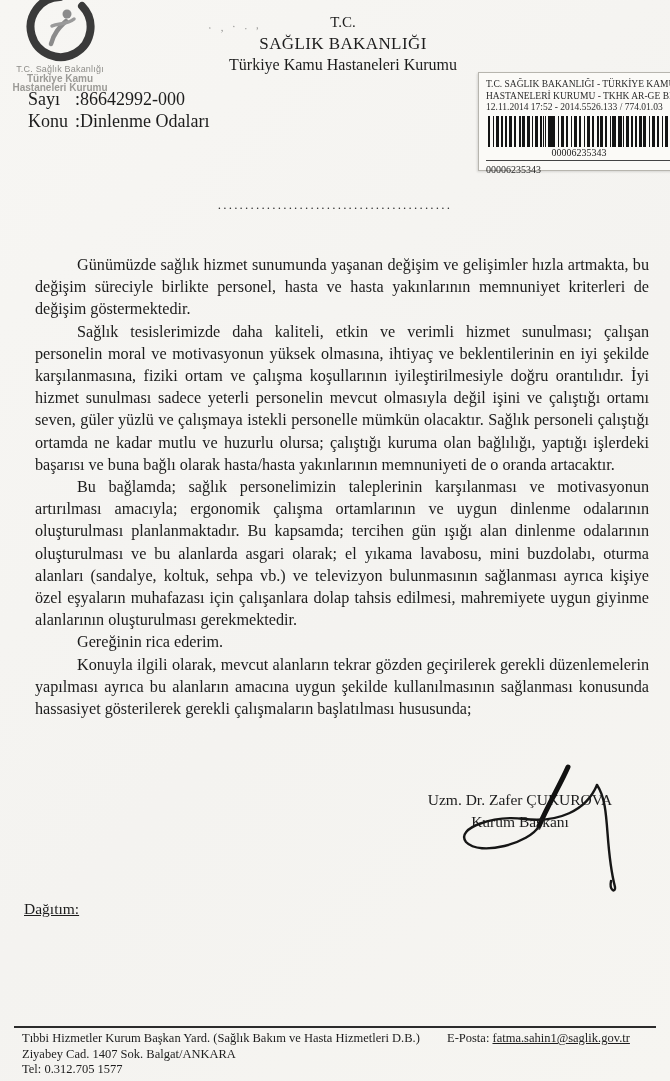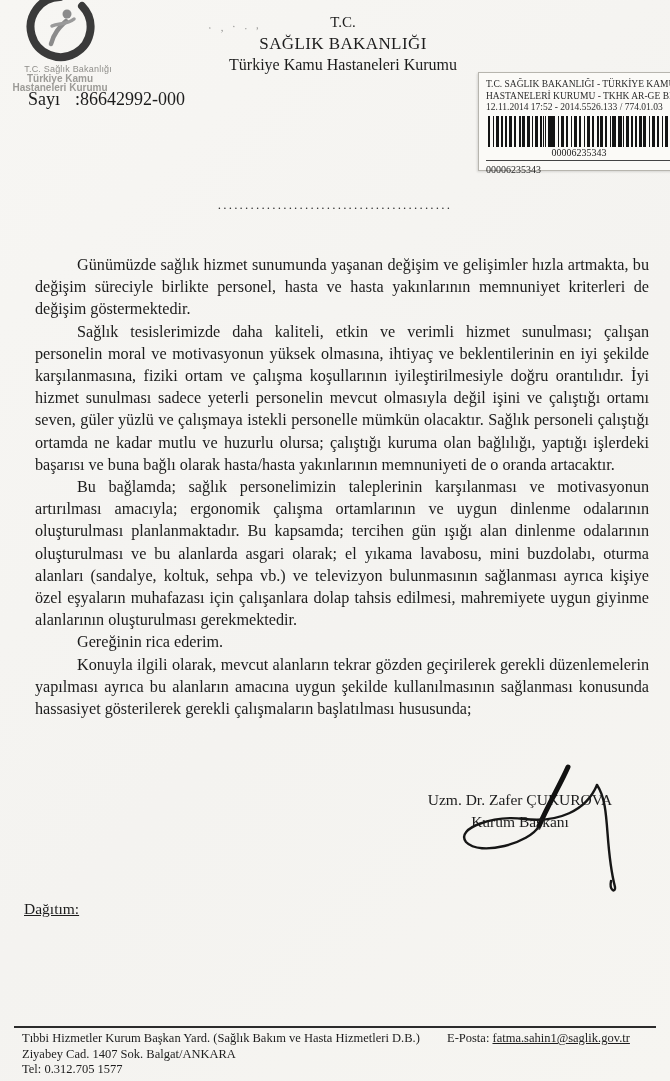--- a/index.html
+++ b/index.html
@@ -6,21 +6,21 @@
   .page {
     position:relative; width:670px; height:1081px; margin:0 auto;
     background:linear-gradient(135deg,#f7f6f3 0%, #f4f3f0 55%, #f6f5f1 100%);
     font-family:"Liberation Serif", serif;
     color:#1c1c1c; overflow:hidden;
   }
 
   
   .logo { position:absolute; left:8px; top:-8px; width:104px; text-align:center; }
   .logo svg { display:block; margin:0 auto; }
-  .logo-title { font-family:"Liberation Sans", sans-serif; font-size:9px; color:#8f8e8a; letter-spacing:.2px; margin-top:-2px;text-align:right; }
+  .logo-title { font-family:"Liberation Sans", sans-serif; font-size:9px; color:#8f8e8a; letter-spacing:.2px; margin-top:-2px; }
   .logo-sub { font-family:"Liberation Sans", sans-serif; font-size:10px; font-weight:bold; color:#9c9b97; line-height:9px; }
 
   
   .head { position:absolute; left:0; top:12px; width:100%; text-align:center; line-height:21px;margin-left:8px; }
   .head-tc { font-size:15px; }
   .head-min { font-size:17px; letter-spacing:.4px; }
   .head-inst { font-size:16px; }
   .pen-marks { position:absolute; left:208px; top:20px; font-size:11px; color:rgba(70,70,70,.55); letter-spacing:3px; transform:rotate(-4deg); }
 
   
@@ -85,20 +85,21 @@
 
   <div class="head">
     <div class="head-tc">T.C.</div>
     <div class="head-min">SAĞLIK BAKANLIĞI</div>
     <div class="head-inst">Türkiye Kamu Hastaneleri Kurumu</div>
   </div>
   <div class="pen-marks">· , · . ,</div>
 
   <div class="meta">
     <div><span class="meta-label">Sayı</span><span>:86642992-000</span></div>
+    <div><span class="meta-label">Konu</span><span>:Dinlenme Odaları</span></div>
   </div>
 
   <div class="bclabel">
     <div class="ln">T.C. SAĞLIK BAKANLIĞI - TÜRKİYE KAMU</div>
     <div class="ln">HASTANELERİ KURUMU - TKHK AR-GE BİRİMİ</div>
     <div class="ln">12.11.2014 17:52 - 2014.5526.133 / 774.01.03</div>
     <div class="bc-wrap">
       <div class="bc-bars"></div>
       <div class="bc-num">00006235343</div>
     </div>

